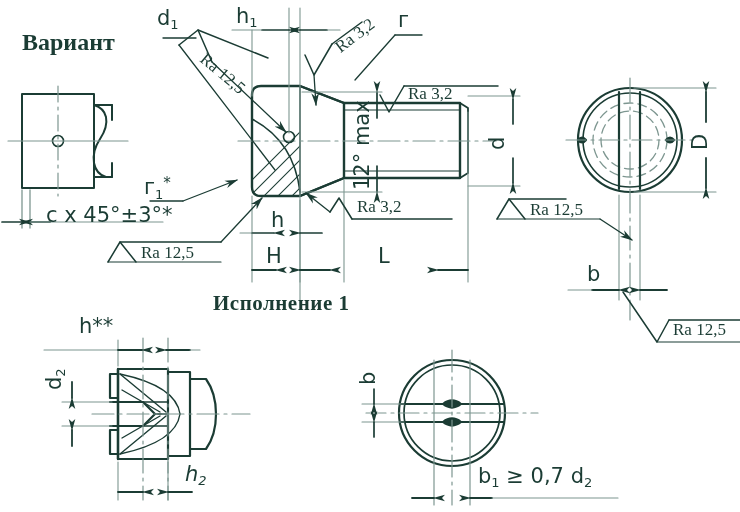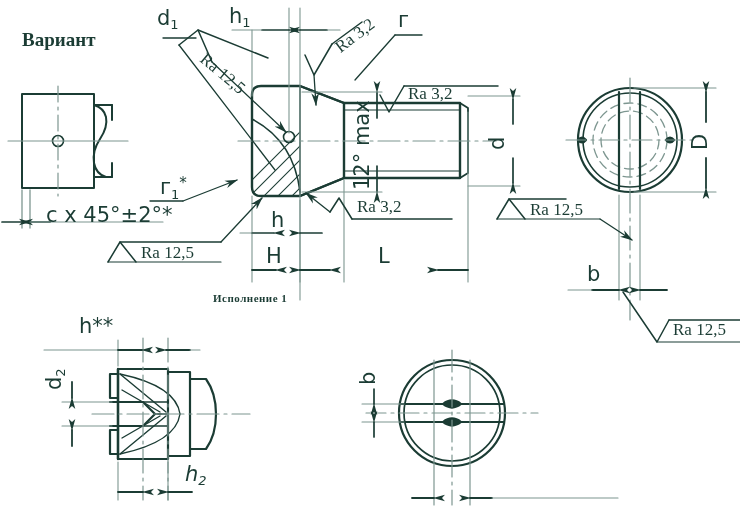--- a/index.html
+++ b/index.html
@@ -361,37 +361,37 @@
 
       <g stroke-width="1.8">
         <path d="M412,498 L434,498" marker-end="url(#arrR)"></path>
         <path d="M492,498 L470,498" marker-end="url(#arrR)"></path>
         <path d="M492,498 L618,498" stroke="#7d9690" stroke-width="1.1"></path>
       </g>
 
     </g>
   </svg>
 
-  <div class="lbl cyr" style="left:22px; top:30px; font-size:19px;">Вариант</div>
-
-  <div class="lbl cyr" style="left:213px; top:293px; font-size:11px; letter-spacing:0.5px;">Исполнение 1</div>
-
-  <div class="lbl dimbig" style="left:46px; top:205px;">c x 45°±2°*</div>
+  <div class="lbl cyr" style="left:22px; top:30px; font-size:24px;">Вариант</div>
+
+  <div class="lbl cyr" style="left:213px; top:293px; font-size:21px; letter-spacing:0.5px;">Исполнение 1</div>
+
+  <div class="lbl dimbig" style="left:46px; top:205px;">c x 45°±3°*</div>
 
   <div class="lbl dimbig" style="left:157px; top:8px;">
     <span>d</span><span class="sub">1</span>
   </div>
 
-  <div class="lbl dimbig" style="left:229px; top:6px;">
+  <div class="lbl dimbig" style="left:236px; top:6px;">
     <span>h</span><span class="sub">1</span>
   </div>
 
   <div class="lbl dimbig" style="left:398px; top:10px;">г</div>
 
-  <div class="lbl dimbig" style="left:160px; top:176px;">
+  <div class="lbl dimbig" style="left:144px; top:176px;">
     <span>г</span><span class="sub">1</span><span class="sup">*</span>
   </div>
 
   <div class="lbl dimbig rot90" style="left:352px; top:190px;">12° max</div>
 
   <div class="lbl dimbig rot90" style="left:487px; top:150px;">d</div>
 
   <div class="lbl dimbig" style="left:271px; top:210px;">h</div>
 
   <div class="lbl dimbig" style="left:266px; top:246px;">H</div>
@@ -409,20 +409,23 @@
   <div class="lbl dimbig rot90" style="left:44px; top:390px;">
     <span>d</span><span class="sub">2</span>
   </div>
 
   <div class="lbl dimbig" style="left:185px; top:464px;font-style:italic;">
     <span>h</span><span class="sub">2</span>
   </div>
 
   <div class="lbl dimbig rot90" style="left:358px; top:385px;">b</div>
 
+  <div class="lbl dimbig" style="left:478px; top:466px;">
+    <span>b</span><span class="sub">1</span><span> ≥ 0,7 d</span><span class="sub">2</span>
+  </div>
 
   <div class="lbl ra" style="left:208px; top:50px; transform-origin:0 0; transform:rotate(40deg); font-size:17px;">Ra 12,5</div>
 
   <div class="lbl ra" style="left:332px; top:42px; transform-origin:0 0; transform:rotate(-37deg); font-size:17px;">Ra 3,2</div>
 
   <div class="lbl ra" style="left:408px; top:85px; font-size:17px;">Ra 3,2</div>
 
   <div class="lbl ra" style="left:357px; top:198px; font-size:17px;">Ra 3,2</div>
 
   <div class="lbl ra" style="left:141px; top:244px; font-size:17px;">Ra 12,5</div>

